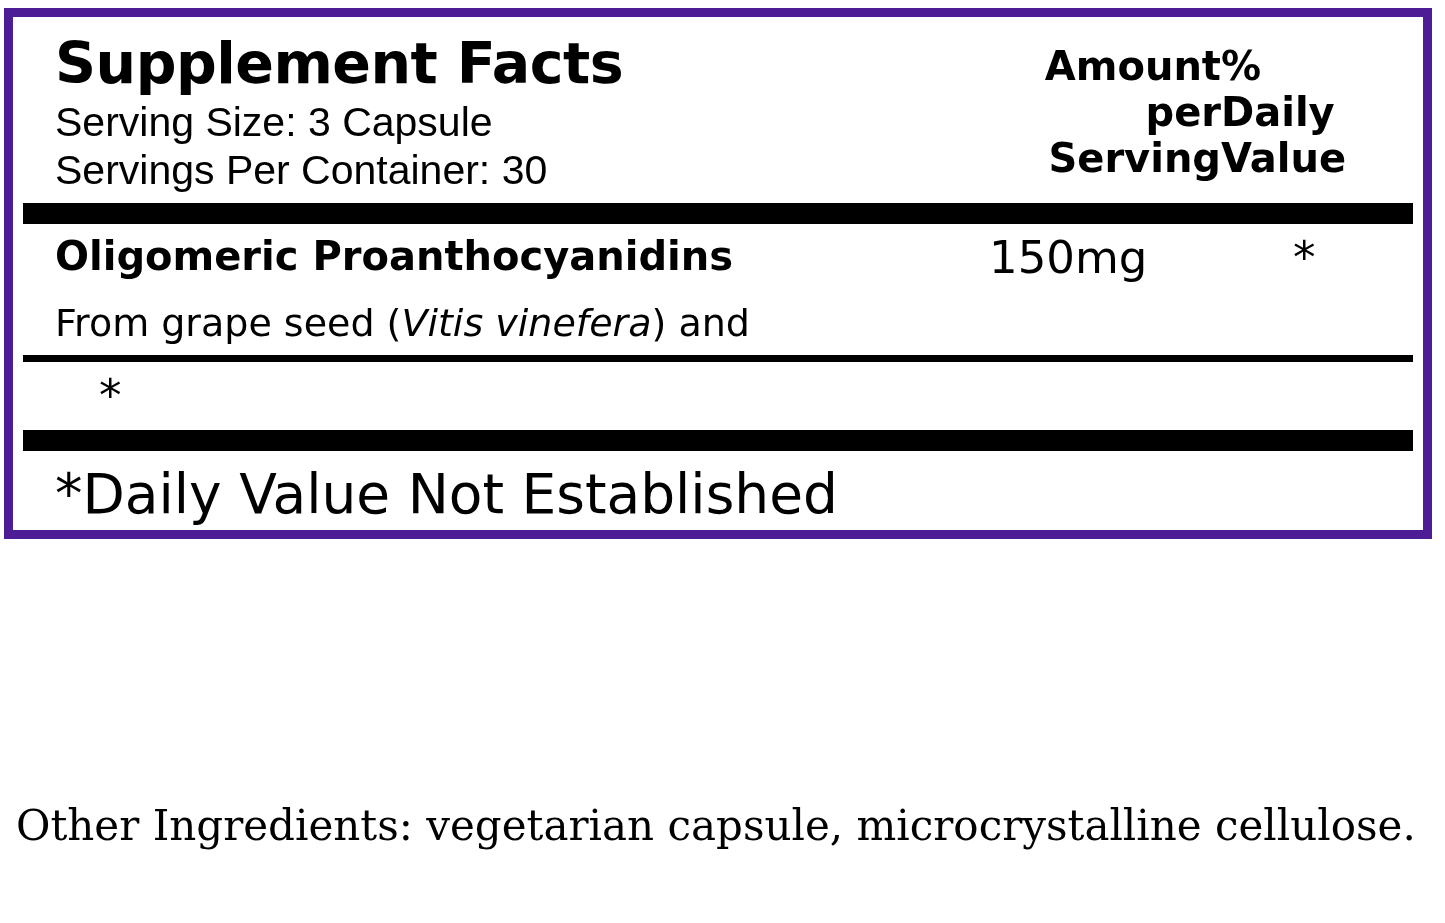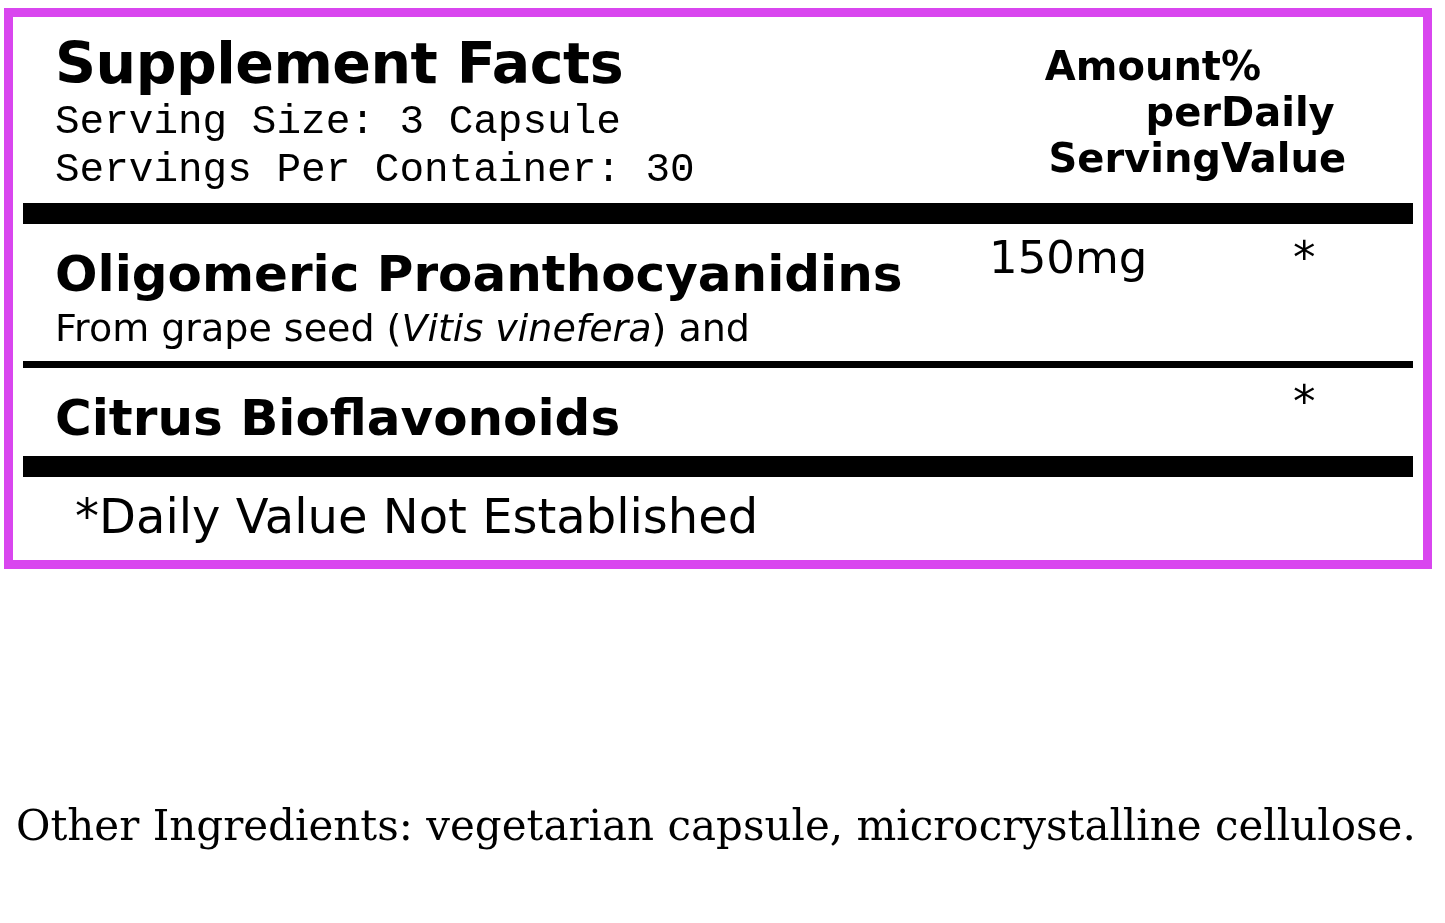--- a/index.html
+++ b/index.html
@@ -22,21 +22,21 @@
     box-sizing: border-box;
   }
 
   
   .panel {
     position: absolute;
     left: 4px;
     top: 8px;
     width: 1428px;
     box-sizing: border-box;
-    border: 9px solid #d946ef;
+    border: 9px solid #4c1d95;
     background: #ffffff;
   }
 
   .panel-inner {
     padding: 0;
   }
 
   
   .header-block {
     display: flex;
@@ -51,21 +51,21 @@
   .facts-title {
     font-family: "DejaVu Sans", sans-serif;
     font-weight: bold;
     font-size: 57px;
     line-height: 1.0;
     letter-spacing: -0.5px;
     margin: 4px 0 6px 28px;
     white-space: nowrap;
   }
   .serving-line {
-    font-family: Liberation Mono, monospace;
+    font-family: Liberation Sans, sans-serif;
     font-size: 41px;
     line-height: 1.18;
     margin-left: 28px;
     white-space: nowrap;
   }
 
   .header-col {
     font-family: "DejaVu Sans", sans-serif;
     font-weight: bold;
     font-size: 40px;
@@ -104,30 +104,29 @@
     box-sizing: border-box;
   }
   .row-main {
     flex: 1 1 auto;
     min-width: 0;
     margin-left: 28px;
   }
   .nutrient-name {
     font-family: "DejaVu Sans", sans-serif;
     font-weight: bold;
-    font-size: 50px;
+    font-size: 40px;
     line-height: 1.12;
     white-space: nowrap;
-    margin-top: 12px;
   }
   .nutrient-sub {
     font-family: "DejaVu Sans", sans-serif;
     font-size: 38px;
     line-height: 1.18;
-    margin-top: 4px;
+    margin-top: 22px;
     white-space: nowrap;
   }
   .nutrient-sub i {
     font-style: italic;
   }
   .row-amount {
     width: 232px;
     flex: 0 0 232px;
     font-family: "DejaVu Sans", sans-serif;
     font-size: 45px;
@@ -144,25 +143,24 @@
     font-size: 45px;
     line-height: 1.05;
     text-align: left;
     padding-left: 72px;
     box-sizing: border-box;
     white-space: nowrap;
   }
 
   .footnote {
     font-family: "DejaVu Sans", sans-serif;
-    font-size: 48px;
+    font-size: 55px;
     line-height: 1.15;
-    padding: 12px 14px 16px 42px;
-    white-space: nowrap;
-    margin-left: 20px;
+    padding: 12px 14px 4px 42px;
+    white-space: nowrap;
   }
 
   
   .other-ingredients {
     position: absolute;
     left: 16px;
     top: 800px;
     width: 1420px;
     font-family: "DejaVu Serif", serif;
     font-size: 42px;
@@ -198,23 +196,20 @@
           <div class="nutrient-name">Oligomeric Proanthocyanidins</div>
           <div class="nutrient-sub"><span>From grape seed (</span><i>Vitis vinefera</i><span>) and</span></div>
         </div>
         <div class="row-amount">150mg</div>
         <div class="row-dv">*</div>
       </div>
 
       <div class="rule-thin"></div>
 
       <div class="row">
-        <div class="row-main">
-          <div class="nutrient-name">Citrus Bioflavonoids</div>
-        </div>
         <div class="row-dv">*</div>
       </div>
 
       <div class="rule-thick"></div>
 
       <div class="footnote">*Daily Value Not Established</div>
 
     </div>
   </div>
 

